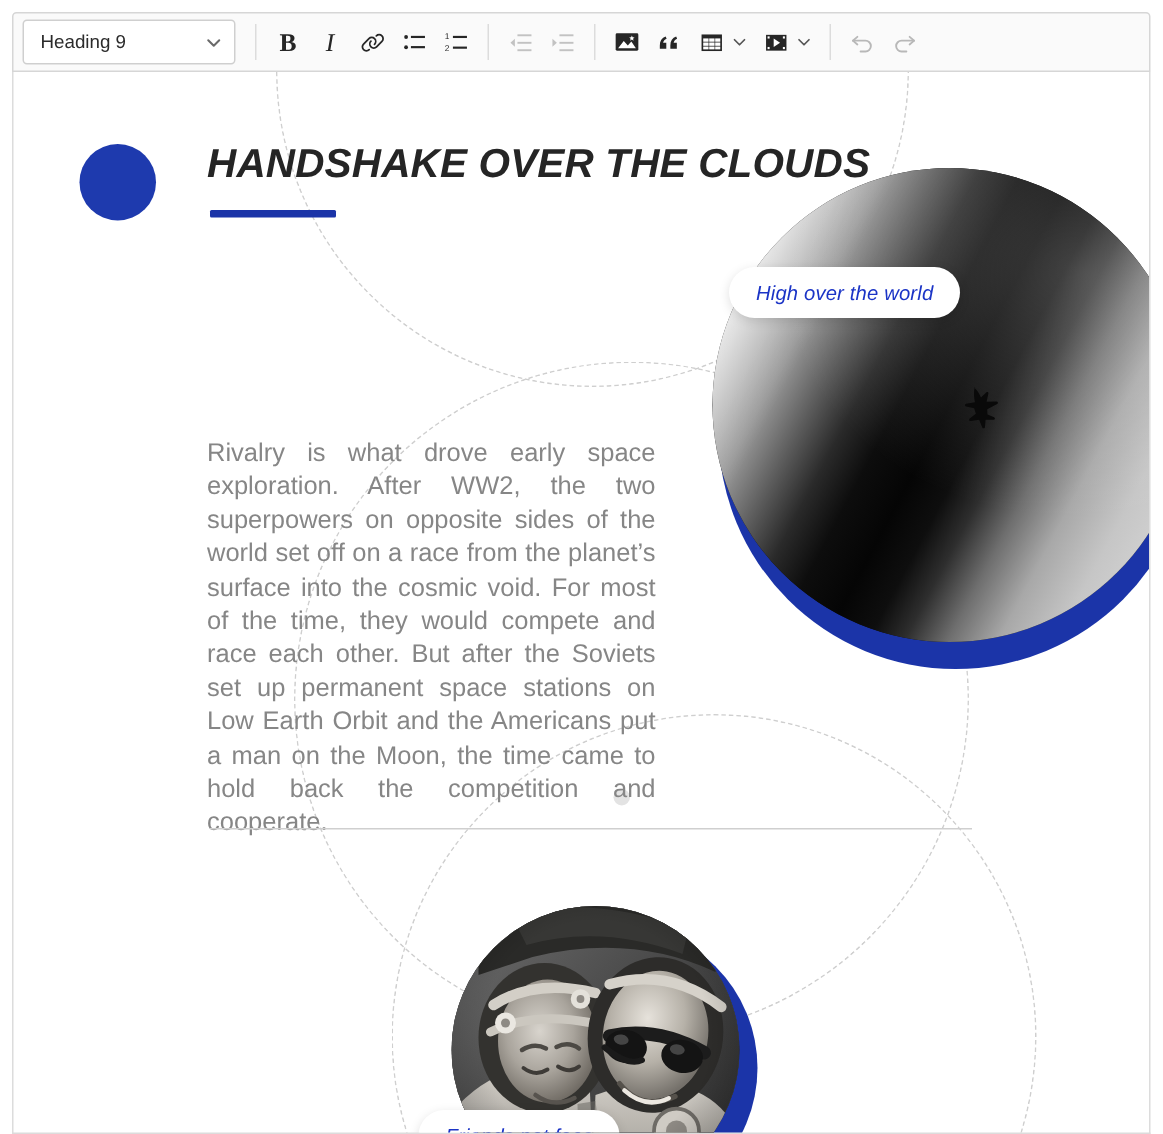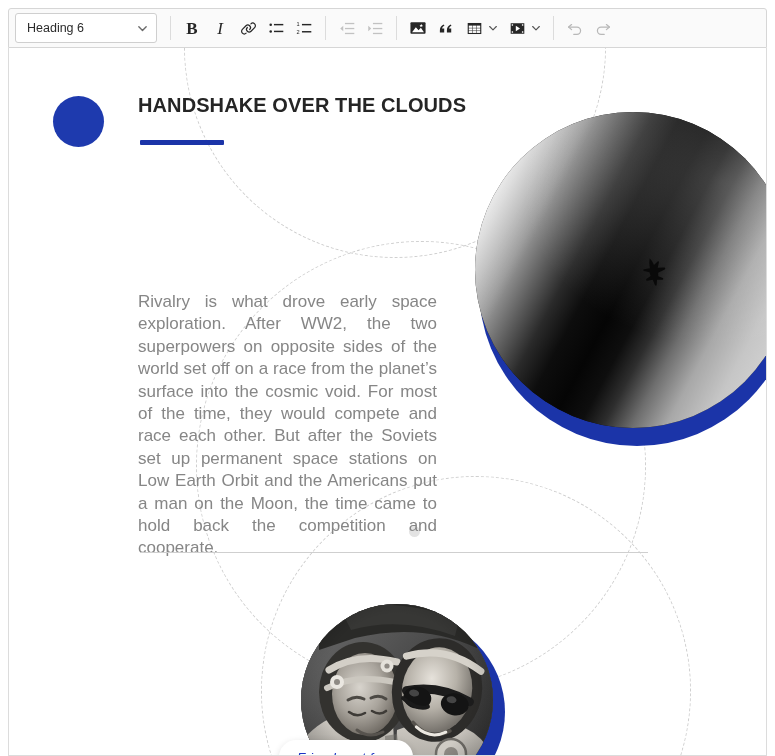--- a/index.html
+++ b/index.html
@@ -151,25 +151,26 @@
     top: 48px;
     width: 51px;
     height: 51px;
     border-radius: 50%;
     background: #1e3aae;
   }
   .doc-title {
     position: absolute;
     left: 129px;
     top: 46px;
-    font-size: 20px;
+    font-size: 27px;
     font-weight: 700;
     letter-spacing: 0.1px;
     color: #252525;
     white-space: nowrap;
+    font-style: italic;
   }
   .title-rule {
     position: absolute;
     left: 131px;
     top: 92px;
     width: 84px;
     height: 5px;
     background: #1b34a8;
     border-radius: 1px;
   }
@@ -270,21 +271,21 @@
   }
 </style>
 </head>
 <body>
 
 <div class="editor">
 
   <div class="toolbar">
 
     <div class="tb-select">
-      <span class="tb-select-label">Heading 6</span>
+      <span class="tb-select-label">Heading 9</span>
       <span class="chev">
         <svg viewBox="0 0 12 12">
             <path d="M2 4.2 L6 8.2 L10 4.2" fill="none" stroke="#6a6a6a" stroke-width="1.5" stroke-linecap="round" stroke-linejoin="round"></path>
           </svg>
       </span>
     </div>
 
     <div class="tb-sep"></div>
 
     <div class="tb-btn">
@@ -447,20 +448,23 @@
     <div class="photo-wrap" style="left:466px; top:64px; width:330px; height:390px;">
       <div class="photo-crescent" style="left:4px; top:18px; width:316px; height:316px;"></div>
       <div class="photo-circle" style="left:0px; top:0px; width:316px; height:316px;">
         <div class="sky"></div>
         <div class="sky-sheen"></div>
         <div class="shuttle">
           <svg viewBox="0 0 40 40">
             <path d="M19.8 3.0 c1.6 2.4 2.4 5.6 2.7 9.2 l5.4 -2.6 c0.9 -0.4 1.6 0.5 1.1 1.4 l-3.3 5.6 7.4 2.2 c1.2 0.35 1.1 2.0 -0.15 2.2 l-8.6 1.4 -1.1 4.0 4.3 3.6 c0.9 0.75 0.1 2.1 -1.0 1.75 l-6.0 -1.9 -2.2 5.3 c-0.45 1.1 -2.0 0.85 -2.1 -0.35 l-0.5 -6.5 -6.5 -1.0 c-1.2 -0.2 -1.35 -1.85 -0.2 -2.25 l5.7 -1.95 0.1 -4.6 -5.6 -3.2 c-1.05 -0.6 -0.5 -2.2 0.7 -2.0 l6.9 1.0 c0.5 -4.3 1.5 -8.0 3.45 -11.3 Z" fill="#090909"></path>
           </svg>
         </div>
+      </div>
+      <div class="pill" style="left:11px; top:66px;">
+        <span>High over the world</span>
       </div>
     </div>
 
     <div class="photo-wrap" style="left:292px; top:556px; width:220px; height:200px;">
       <div class="photo-crescent" style="left:12px; top:12px; width:192px; height:192px;"></div>
       <div class="photo-circle" style="left:0px; top:0px; width:192px; height:192px;">
         <div class="astro">
           <svg viewBox="0 0 192 192" preserveAspectRatio="xMidYMid slice">
             <defs>
               <linearGradient id="bgg" x1="0" y1="0" x2="1" y2="1">

